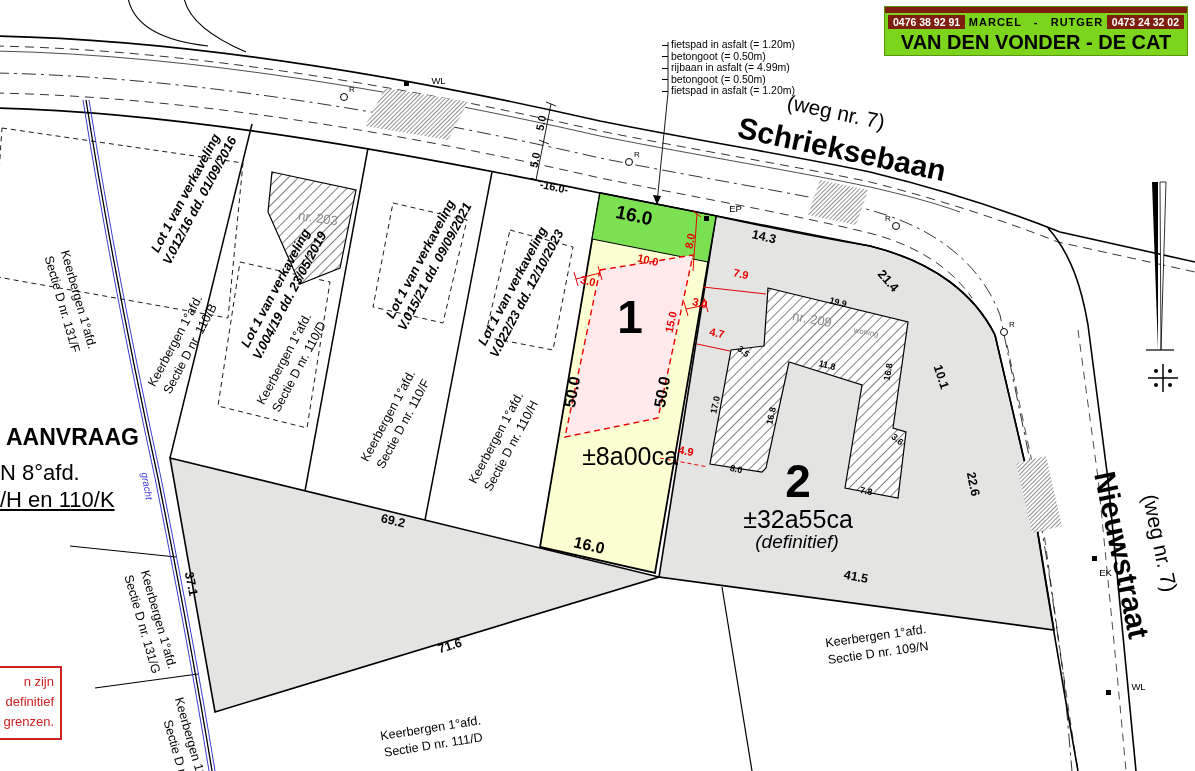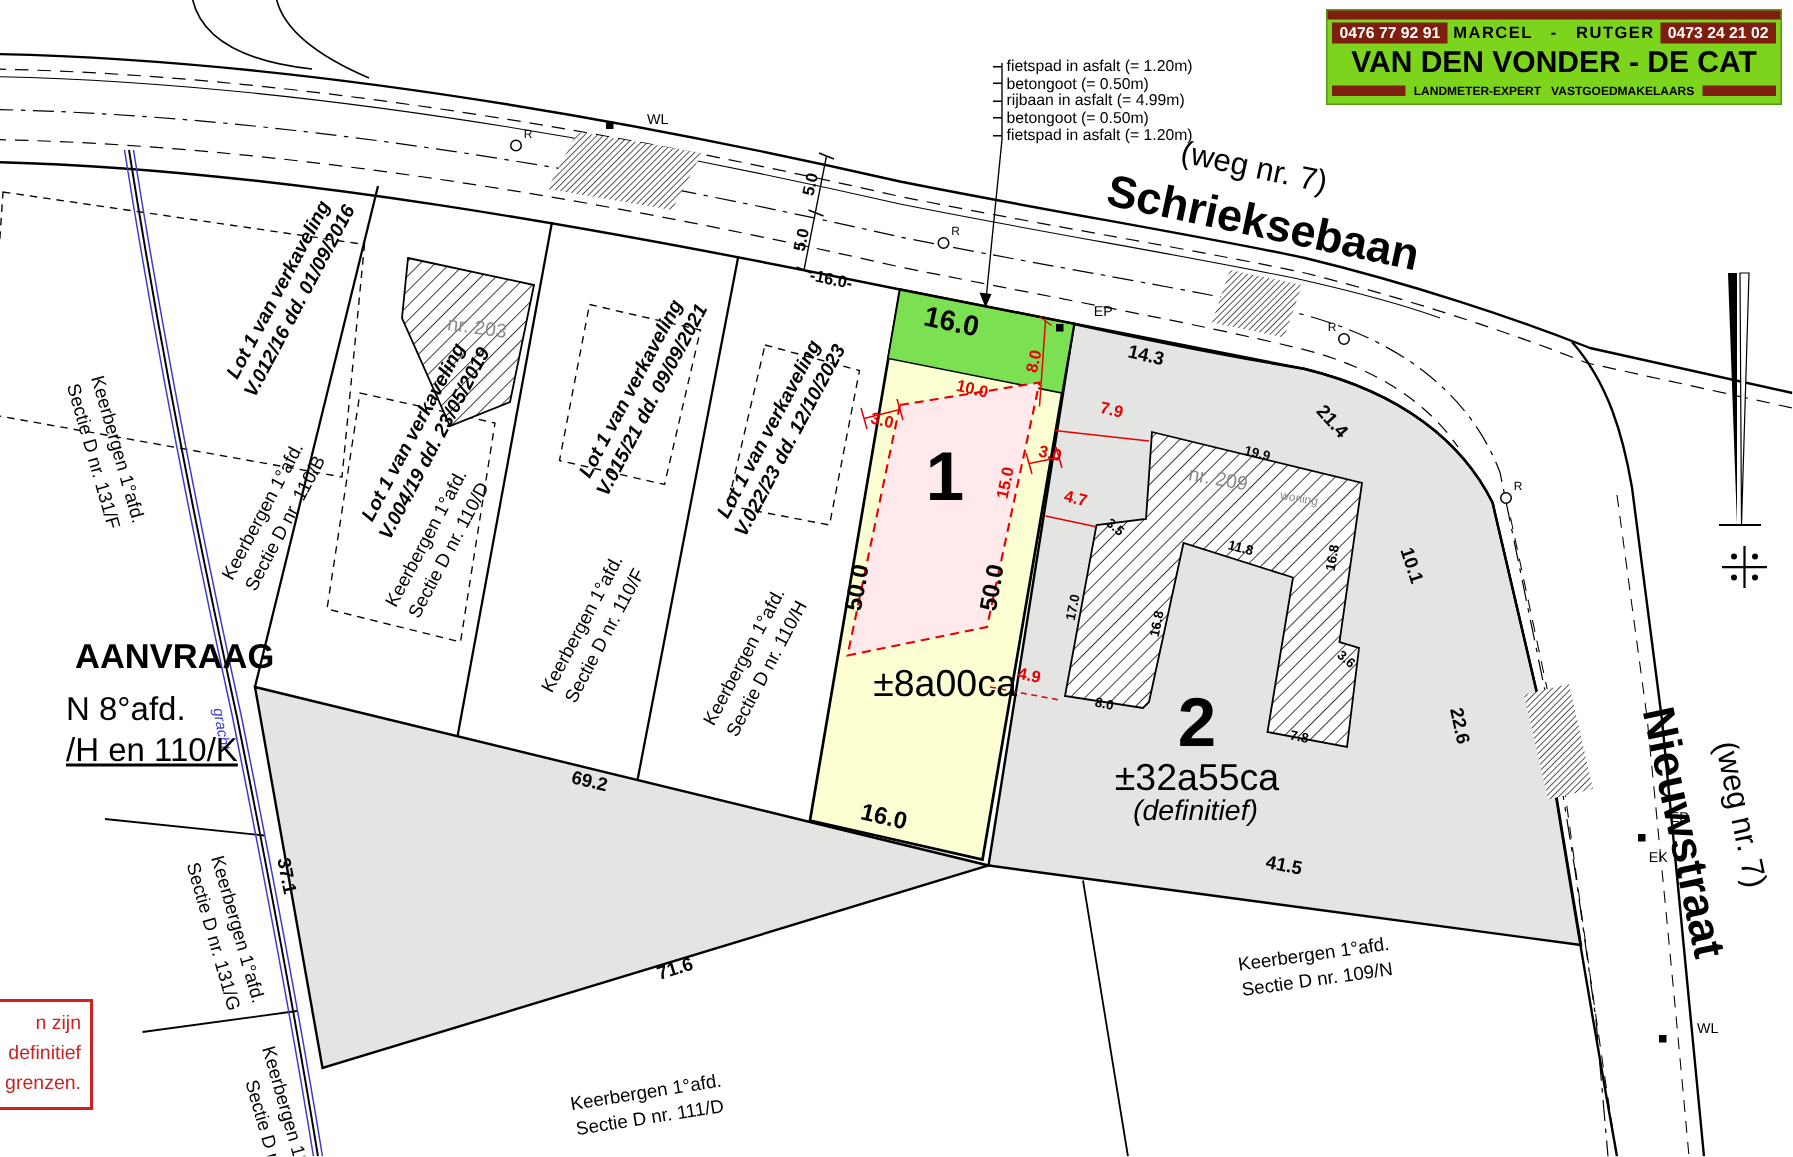--- a/index.html
+++ b/index.html
@@ -41,21 +41,21 @@
   .logo-phone{background:#7d1e0e;color:#fff;font-size:10.5px;font-weight:bold;
               padding:1px 5px;white-space:nowrap;}
   .logo-names{color:#000;font-size:11px;font-weight:bold;letter-spacing:1px;white-space:pre;text-align:center;}
   .logo-main{font-size:20px;font-weight:bold;text-align:center;color:#000;
              padding:2px 0 1px 0;white-space:nowrap;}
   .logo-row2{display:flex;align-items:center;padding:1px 3px 4px 3px;}
   .logo-row2 .bar{flex:1;height:7px;background:#7d1e0e;}
   .logo-sub{font-size:8px;font-weight:bold;padding:0 6px;white-space:pre;}
 
   
-  .req-line{position:absolute;font-size:22px;white-space:nowrap;margin-left:44px;}
+  .req-line{position:absolute;font-size:22px;white-space:nowrap;}
   .req-1{left:6px;top:424px;font-weight:bold;font-size:23px;}
   .req-2{left:0px;top:460px;}
   .req-3{left:0px;top:487px;text-decoration:underline;}
 
   
   .warnbox{position:absolute;left:-56px;top:666px;width:118px;height:74px;
            border:2px solid #cc2222;background:#fff;color:#cc2222;font-size:13px;
            text-align:right;padding:4px 6px 0 0;box-sizing:border-box;line-height:1.55;}
 </style>
 </head>
@@ -253,30 +253,25 @@
         <div class="legend-row"><span class="tick"></span><span>betongoot (= 0.50m)</span></div>
         <div class="legend-row"><span class="tick"></span><span>rijbaan in asfalt (= 4.99m)</span></div>
         <div class="legend-row"><span class="tick"></span><span>betongoot (= 0.50m)</span></div>
         <div class="legend-row"><span class="tick"></span><span>fietspad in asfalt (= 1.20m)</span></div>
       </div>
   </div>
 
   <div class="logo">
     <div class="logo-topbar"></div>
     <div class="logo-row1">
-      <span class="logo-phone">0476 77 92 91</span>
+      <span class="logo-phone">0476 38 92 91</span>
       <span class="logo-names">MARCEL   -   RUTGER</span>
-      <span class="logo-phone">0473 24 21 02</span>
+      <span class="logo-phone">0473 24 32 02</span>
     </div>
     <div class="logo-main">VAN DEN VONDER - DE CAT</div>
-    <div class="logo-row2">
-      <span class="bar"></span>
-      <span class="logo-sub">LANDMETER-EXPERT   VASTGOEDMAKELAARS</span>
-      <span class="bar"></span>
-    </div>
   </div>
 
   <div class="req-line req-1">AANVRAAG</div>
   <div class="req-line req-2">N 8°afd.</div>
   <div class="req-line req-3">/H en 110/K</div>
 
   <div class="warnbox" id="warnbox">
       <div>n zijn</div>
       <div>definitief</div>
       <div>grenzen.</div>

